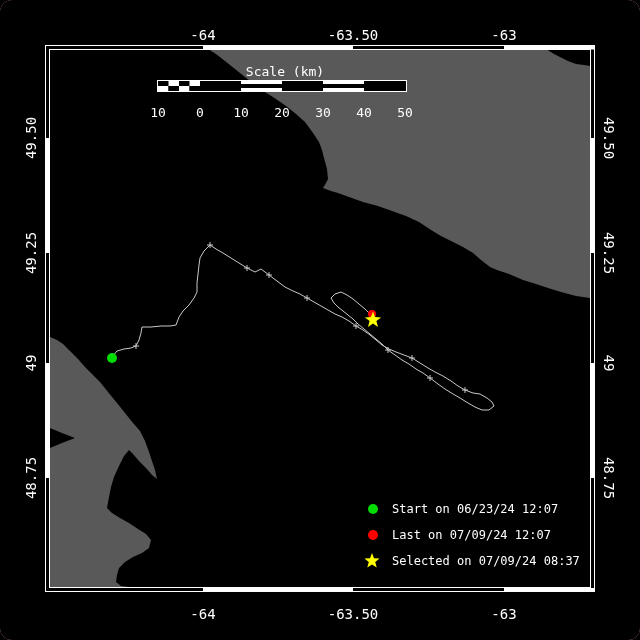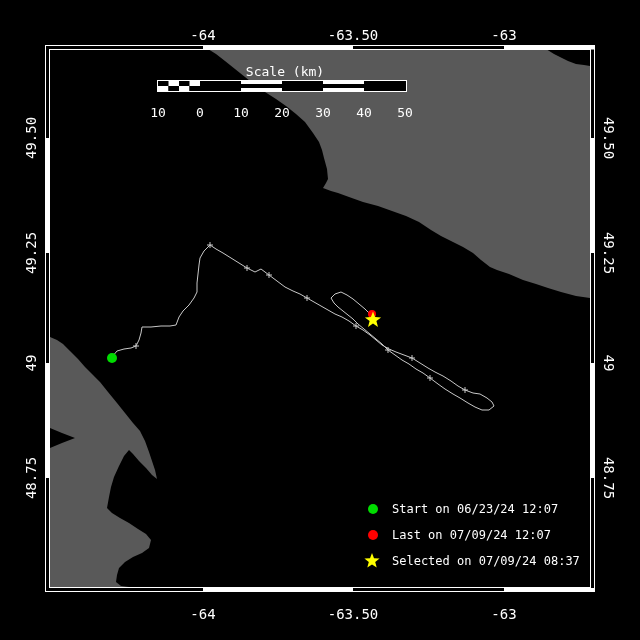--- a/index.html
+++ b/index.html
@@ -1,17 +1,17 @@
 <!DOCTYPE html>
 <html><head>
 <meta charset="utf-8">
 <style>
   html,body{margin:0;padding:0;background:#000;}
   #screen{position:relative;width:640px;height:640px;background:#fca5a5;overflow:hidden;
-          font-family:"DejaVu Sans Mono", monospace;}
+          font-family:"DejaVu Sans Mono", monospace;border-radius:12px;}
   svg{position:absolute;left:0;top:0;}
   .frameline{fill:none;stroke:#fff;stroke-width:1;}
   .bandseg{fill:#fff;stroke:none;}
   text{fill:#fff;font-family:"DejaVu Sans Mono", monospace;}
   .ax{font-size:14px;}
   .sb{font-size:13px;}
   .lg{font-size:12px;}
   .coast{stroke:none;}
   .trk{fill:none;stroke-width:1;}
   .tick{stroke-width:1;}

